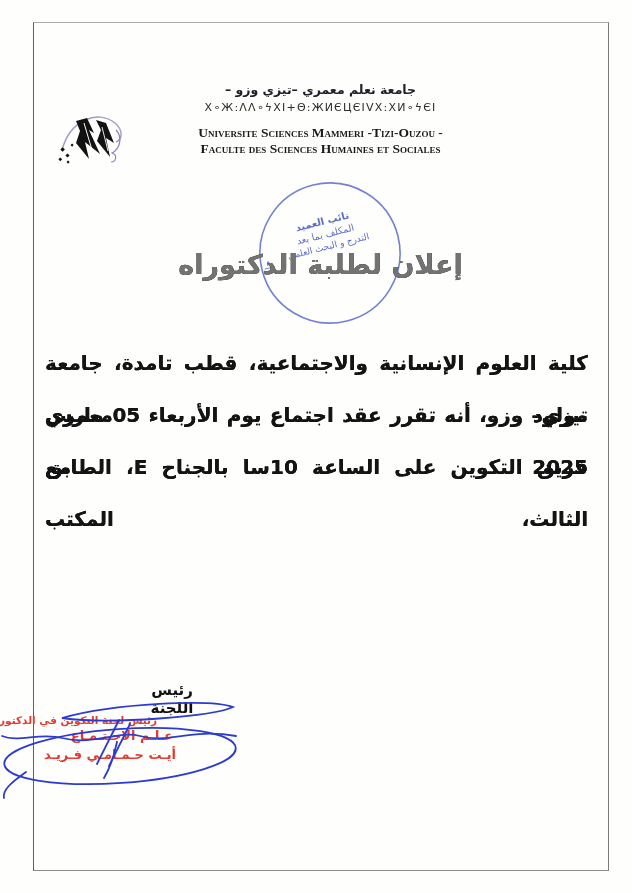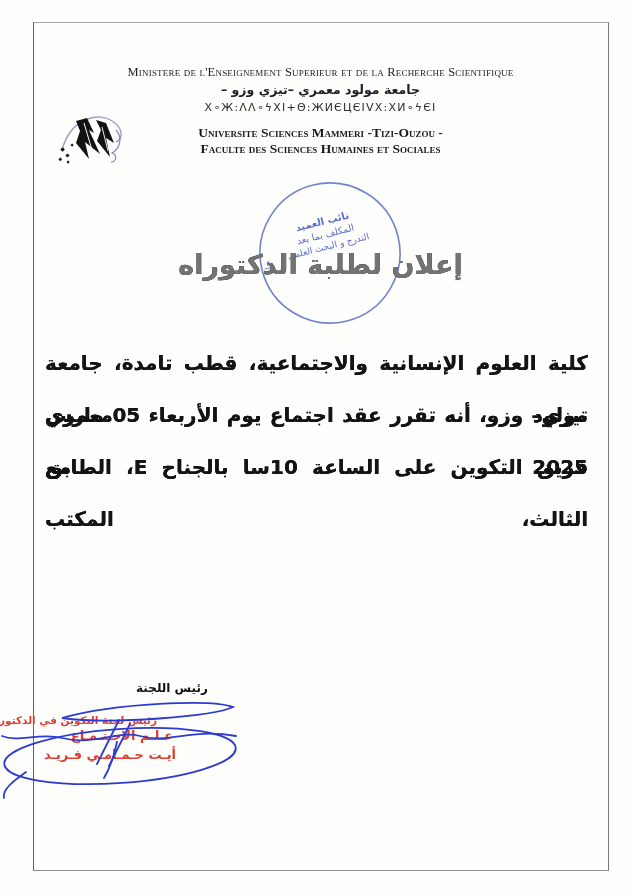--- a/index.html
+++ b/index.html
@@ -49,40 +49,39 @@
     direction:rtl; height:52px; line-height:52px;
     font-size:20px; font-weight:bold; color:#141414;
     text-align:justify; text-align-last:justify; text-shadow:0 0 .3px #000;
   }
   .body-line.first { padding-right:9px; }
   .body-line.last  { text-align:right; text-align-last:right; }
   .end-dot { color:#3a3ad0; font-weight:bold; padding-right:6px; }
   
   .signer-title {
     position:absolute; left:128px; top:681px; width:88px; text-align:center;
-    direction:rtl; font-size:12px; font-weight:bold; color:#111; z-index:4;
+    direction:rtl; font-size:15px; font-weight:bold; color:#111; z-index:4;
   }
   .red-line {
     position:absolute; direction:rtl; color:#e03d30; font-weight:bold;
     text-align:center; white-space:nowrap; z-index:3;
   }
   .red-1 { left:12px;  top:714px; width:145px; font-size:10.5px; }
   .red-2 { left:57px;  top:728px; width:130px; font-size:13px; }
   .red-3 { left:40px;  top:747px; width:140px; font-size:13px; }
   .signature { position:absolute; left:0; top:686px; width:270px; height:130px; z-index:6; pointer-events:none; }
 </style>
 </head>
 <body>
 
 <div class="canvas">
 
   <div class="page-frame"></div>
 
-  <div class="hdr hdr-ministry">Ministere de l'Enseignement Superieur et de la Recherche Scientifique</div>
-  <div class="hdr hdr-arabic">جامعة مولود معمري –تيزي وزو –</div>
+  <div class="hdr hdr-arabic">جامعة نعلم معمري –تيزي وزو –</div>
   <div class="hdr hdr-tifinagh">X∘Ж:ΛΛ∘ϟXI+Θ:ЖИЄЦЄIVX:XИ∘ϟЄI</div>
   <div class="hdr hdr-univ">Universite Sciences Mammeri -Tizi-Ouzou -</div>
   <div class="hdr hdr-fac">Faculte des Sciences Humaines et Sociales</div>
 
   <svg class="logo" viewBox="0 0 78 68">
     <path d="M8,42 C16,12 44,1 61,15 C69,22 69,31 62,34" fill="none" stroke="#a39bc8" stroke-width="1.4"></path>
     <path d="M62,22 C69,29 66,41 58,45 C64,47 62,54 57,54" fill="none" stroke="#8d7fc0" stroke-width="1.2"></path>
     <path d="M22,13 L33,10 L40,25 L35,22 L46,46 L31,34 L35,51 L22,35 L26,23 Z" fill="#121212"></path>
     <path d="M42,12 L52,15 L60,35 L52,30 L56,49 L43,33 L47,22 Z" fill="#121212"></path>
     <path d="M30,15 L38,42" stroke="#ffffff" stroke-width="1"></path>

